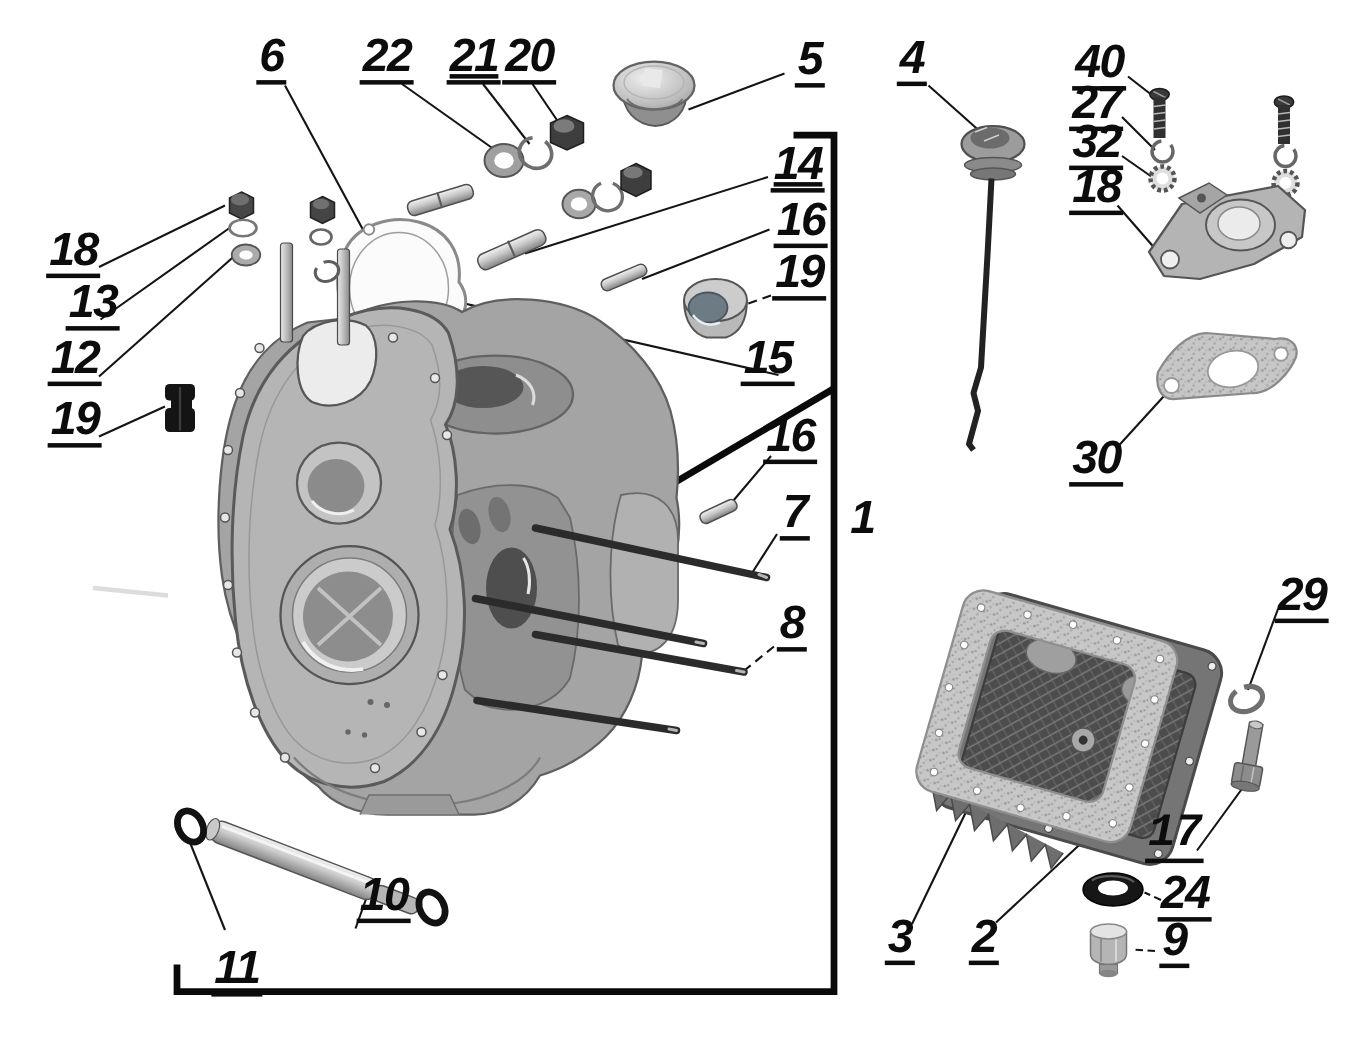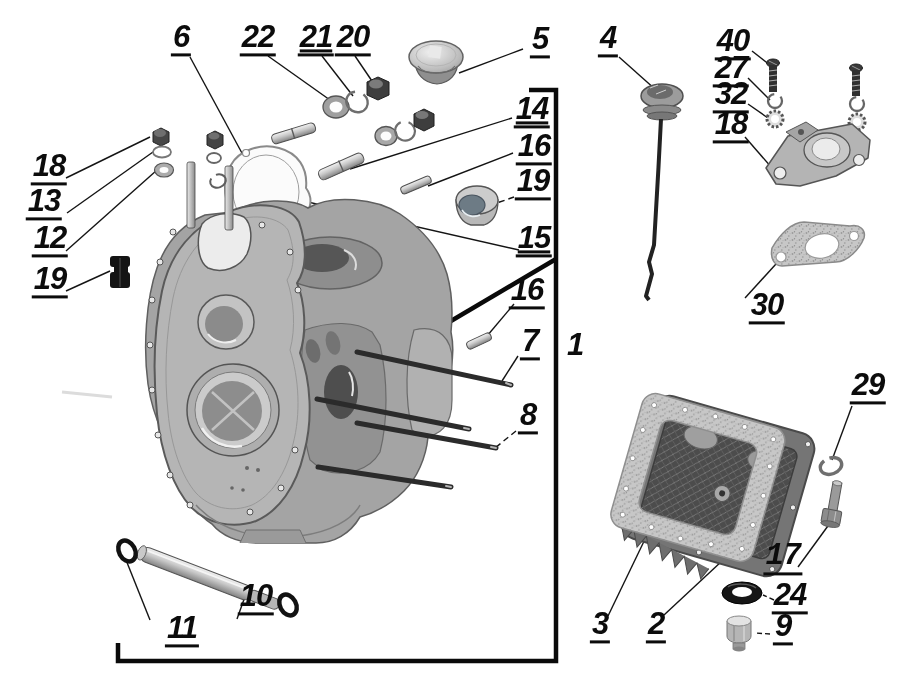--- a/index.html
+++ b/index.html
@@ -406,33 +406,33 @@
       <div class="plabel u" style="left: 353px; top: 41px;">20</div>
       <div class="plabel u" style="left: 540px; top: 43px;">5</div>
       <div class="plabel u" style="left: 608px; top: 42px;">4</div>
       <div class="plabel u" style="left: 733px; top: 45px;">40</div>
       <div class="plabel u" style="left: 731px; top: 72px;">27</div>
       <div class="plabel u" style="left: 731px; top: 98px;">32</div>
       <div class="plabel u" style="left: 731px; top: 128px;">18</div>
       <div class="plabel u" style="left: 532px; top: 113px; text-decoration: underline;">14</div>
       <div class="plabel u" style="left: 534px; top: 150px;">16</div>
       <div class="plabel u" style="left: 533px; top: 185px;">19</div>
-      <div class="plabel u" style="left: 534px; top: 242px; text-decoration: underline;">15</div>
+      <div class="plabel u" style="left: 512px; top: 242px;">15</div>
       <div class="plabel u" style="left: 49px; top: 170px;">18</div>
-      <div class="plabel u" style="left: 44px; top: 205px;">13</div>
+      <div class="plabel u" style="left: 62px; top: 205px;">13</div>
       <div class="plabel u" style="left: 50px; top: 242px; font-style: italic;">12</div>
       <div class="plabel u" style="left: 50px; top: 283px;">19</div>
       <div class="plabel u" style="left: 527px; top: 294px;">16</div>
       <div class="plabel u" style="left: 530px; top: 345px;">7</div>
       <div class="plabel" style="left: 575px; top: 346px;">1</div>
       <div class="plabel u" style="left: 528px; top: 419px;">8</div>
-      <div class="plabel u" style="left: 731px; top: 309px; margin-left: 36px;">30</div>
-      <div class="plabel u" style="left: 868px; top: 389px;">29</div>
+      <div class="plabel u" style="left: 731px; top: 309px;">30</div>
+      <div class="plabel u" style="left: 868px; top: 400px;">29</div>
       <div class="plabel u" style="left: 783px; top: 560px; font-family: Liberation Mono, monospace;">17</div>
       <div class="plabel u" style="left: 790px; top: 599px;">24</div>
       <div class="plabel u" style="left: 783px; top: 630px;">9</div>
       <div class="plabel u" style="left: 600px; top: 628px;">3</div>
       <div class="plabel u" style="left: 656px; top: 628px;">2</div>
-      <div class="plabel u" style="left: 158px; top: 632px; margin-left: 24px;">11</div>
+      <div class="plabel u" style="left: 158px; top: 649px;">11</div>
       <div class="plabel u" style="left: 224px; top: 600px; margin-left: 32px;">10</div>
     </div>
 
 </div>
 
 </body></html>

